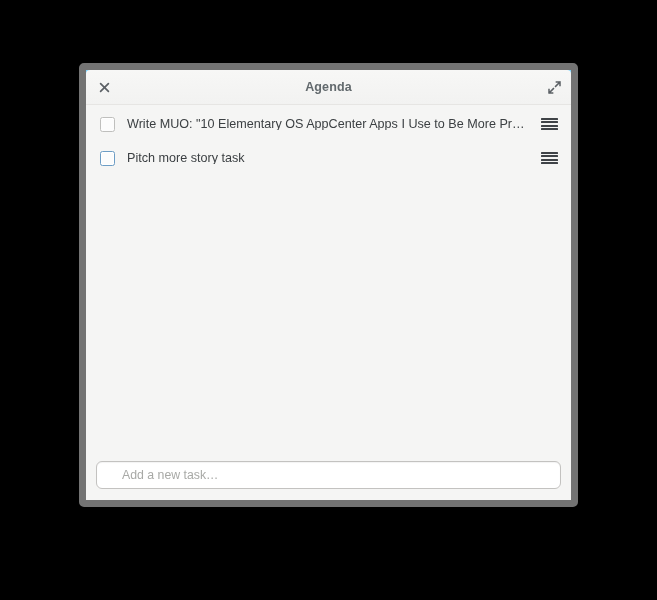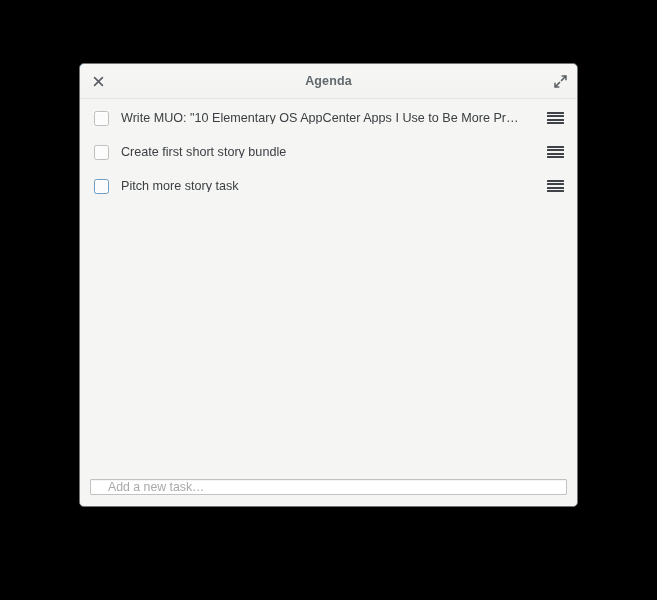--- a/index.html
+++ b/index.html
@@ -29,21 +29,21 @@
     top: 63px;
     width: 499px;
     height: 444px;
     background: #7dd3fc;
     border-radius: 5px 5px 5px 5px;
     box-shadow: 0 1px 3px rgba(0,0,0,0.45),
                 0 6px 18px rgba(0,0,0,0.35);
     display: flex;
     flex-direction: column;
     overflow: hidden;
-    border: 1px solid #737373;
+    border: 7px solid #737373;
     box-sizing: border-box;
   }
 
   
   .titlebar {
     position: relative;
     height: 34px;
     min-height: 34px;
     background: linear-gradient(to bottom, #f7f7f6 0%, #f2f2f1 100%);
     border-bottom: 1px solid #e6e5e3;
@@ -143,26 +143,26 @@
   }
 
   
   .entry-bar {
     padding: 0 10px 11px 10px;
     background: #f5f5f4;
   }
 
   .new-task-input {
     width: 100%;
-    height: 16px;
+    height: 28px;
     box-sizing: border-box;
     background: #ffffff;
     border: 1px solid #c3c2c0;
-    border-radius: 1px;
-    padding: 0 17px;
+    border-radius: 6px;
+    padding: 0 25px;
     font-family: "Liberation Sans", sans-serif;
     font-size: 12.3px;
     color: #3c4043;
     outline: none;
     box-shadow: inset 0 1px 1px rgba(0,0,0,0.05);
   }
   .new-task-input::placeholder {
     color: #a8a9a6;
     opacity: 1;
   }
@@ -203,30 +203,20 @@
         <div class="task-label">Write MUO: "10 Elementary OS AppCenter Apps I Use to Be More Pr…</div>
         <div class="drag-handle">
           <i></i>
             <i></i>
             <i></i>
             <i></i>
         </div>
       </div>
 
 
-      <div class="task-row">
-        <div class="checkbox"></div>
-        <div class="task-label">Create first short story bundle</div>
-        <div class="drag-handle">
-          <i></i>
-            <i></i>
-            <i></i>
-            <i></i>
-        </div>
-      </div>
 
       <div class="task-row">
         <div class="checkbox focused"></div>
         <div class="task-label">Pitch more story task</div>
         <div class="drag-handle">
           <i></i>
             <i></i>
             <i></i>
             <i></i>
         </div>

